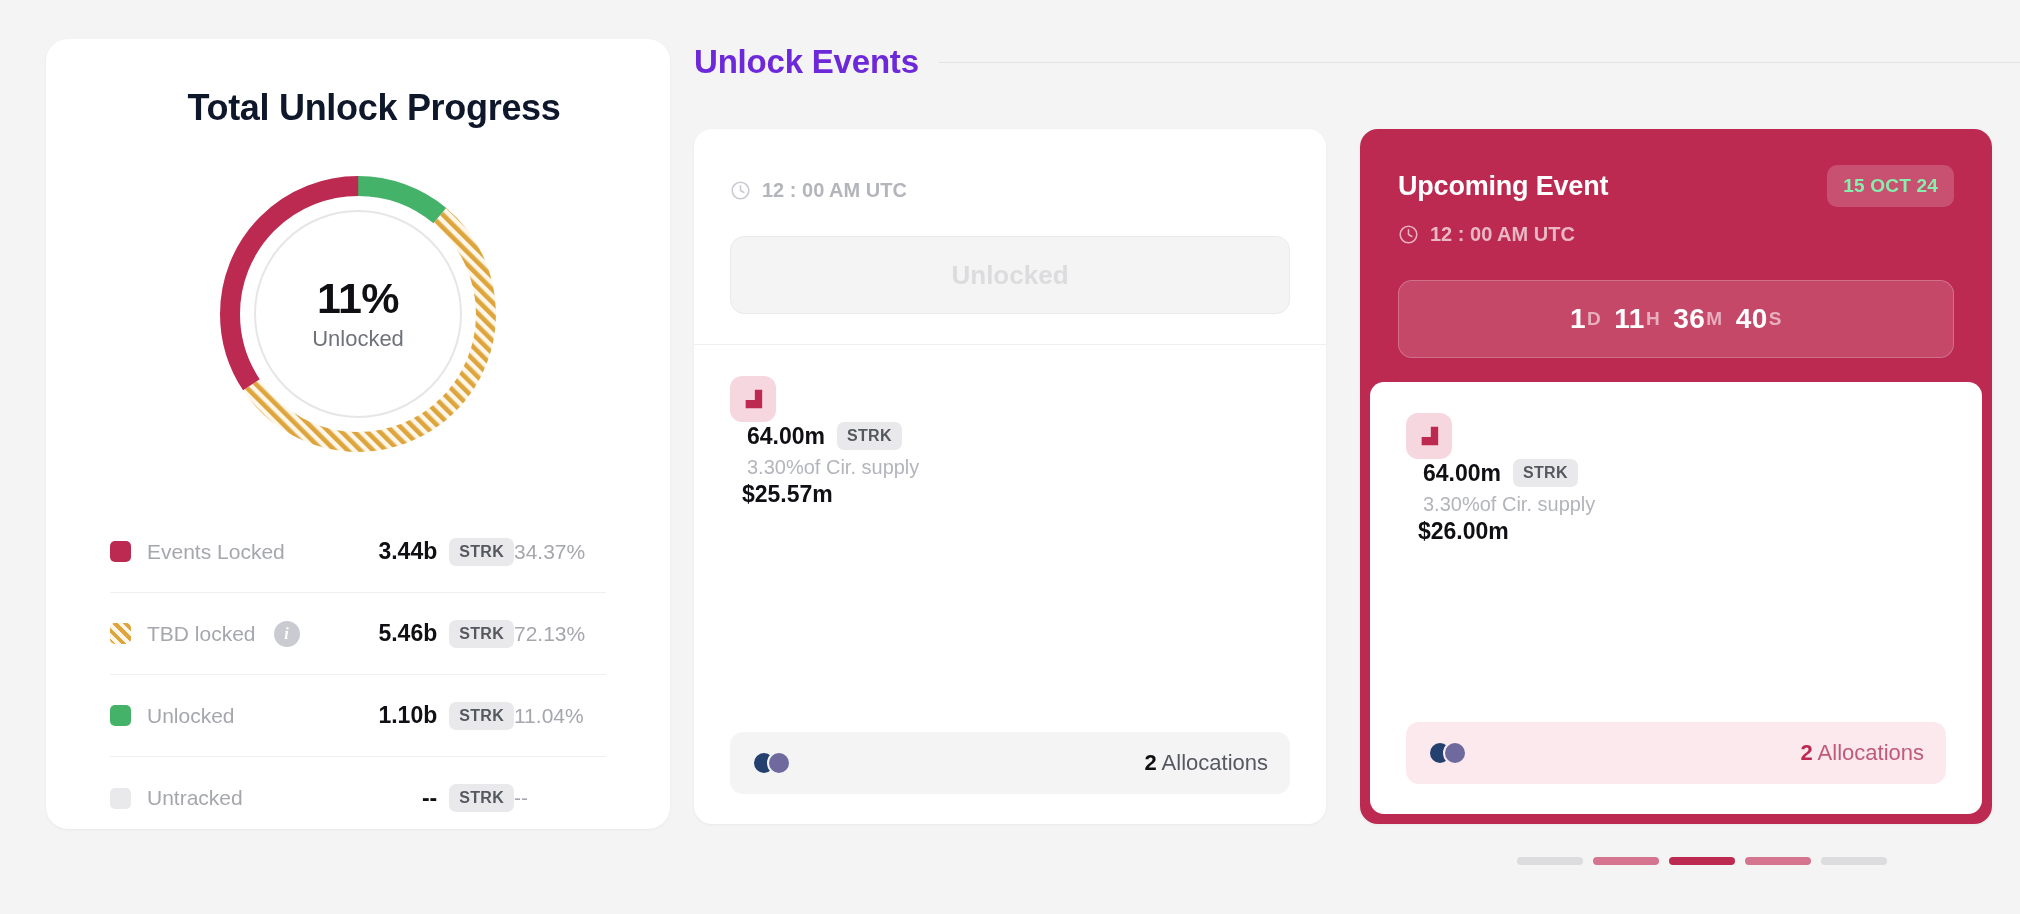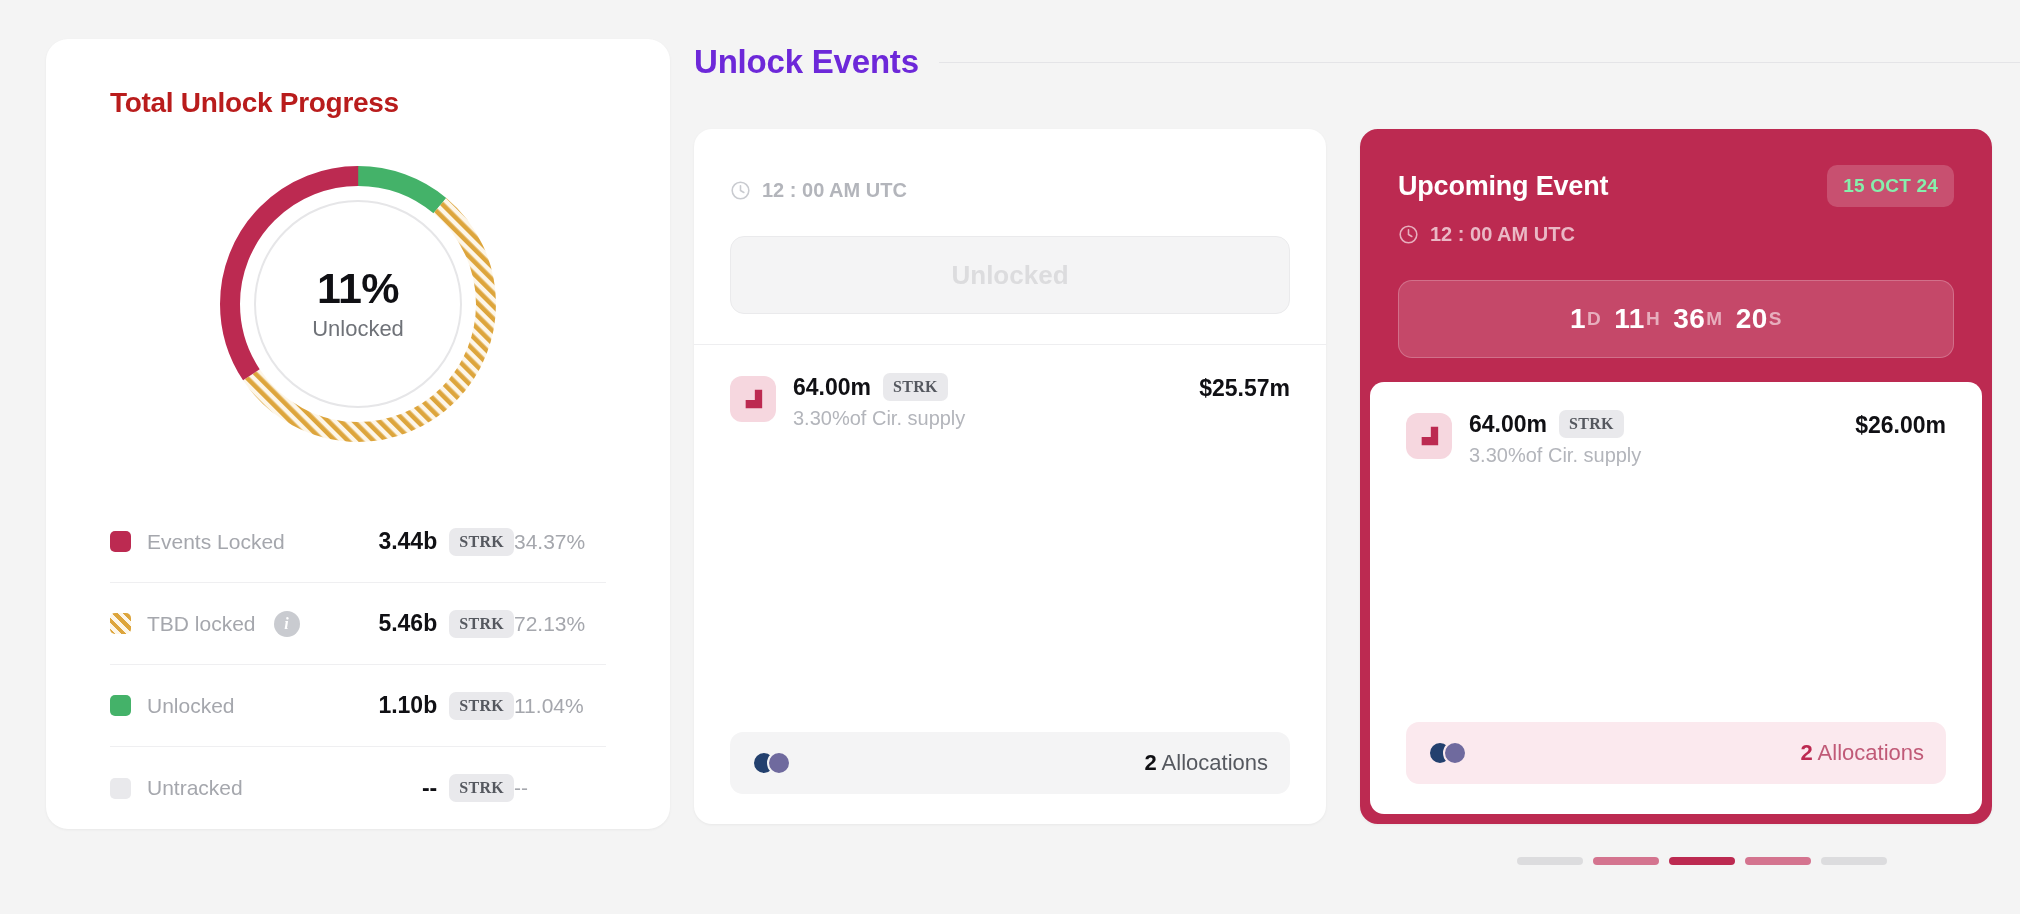--- a/index.html
+++ b/index.html
@@ -20,25 +20,26 @@
   .progress-card {
     position: absolute;
     left: 46px; top: 39px;
     width: 624px; height: 790px;
     background: #ffffff;
     border-radius: 22px;
     box-shadow: 0 1px 3px rgba(0,0,0,0.05);
     padding: 0 32px;
   }
   .progress-title {
-    font-size: 28px;
+    font-size: 36px;
     font-weight: 700;
-    color: #b91c1c;
+    color: #0f172a;
     letter-spacing: -0.3px;
     padding: 48px 0 0 32px;
+    text-align: center;
   }
 
   .donut-wrap {
     position: relative;
     width: 290px; height: 290px;
     margin: 40px auto 0 auto;
   }
   .donut-wrap svg { display: block; }
   .donut-center {
     position: absolute;
@@ -84,21 +85,20 @@
     font-size: 23px; font-weight: 700; color: #101014;
     white-space: nowrap;
   }
   .tag {
     background: #e9e9ec; color: #55585f;
     font-size: 16px; font-weight: 700;
     border-radius: 7px;
     padding: 5px 10px; margin-left: 12px;
     letter-spacing: 0.3px;
     white-space: nowrap;
-    font-family: Liberation Serif, serif;
   }
   .legend-pct {
     font-size: 21px; color: #a5a7ad;
     width: 92px; text-align: left;
     white-space: nowrap;
   }
 
   
   .events {
     position: absolute;
@@ -154,21 +154,21 @@
     height: 78px;
     border-radius: 14px;
     background: #f4f4f5;
     border: 1px solid #eaeaec;
     display: flex; align-items: center; justify-content: center;
     font-size: 26px; font-weight: 600; color: #dcdcde;
   }
   .evt-divider { height: 1px; background: #eeeef0; margin-top: 30px; }
 
   .alloc-body { padding: 28px 36px 0 36px; flex: 1 1 auto; }
-  .alloc-item { display: flex; align-items: flex-start; }
+  .alloc-item { display: flex; align-items: flex-start; flex-direction: column; }
   .alloc-logo {
     width: 46px; height: 46px; border-radius: 12px;
     background: #f6d7df; flex: 0 0 auto;
     position: relative; margin-top: 3px;
   }
   .alloc-logo .glyph {
     position: absolute; left: 12px; top: 12px;
     width: 22px; height: 22px;
   }
   .alloc-main { margin-left: 17px; flex: 1 1 auto; }
@@ -382,21 +382,21 @@
           </div>
         </div>
 
         <div class="status-btn">
           <span>1</span>
             <span class="cd-unit">D</span>
             <span>11</span>
             <span class="cd-unit">H</span>
             <span>36</span>
             <span class="cd-unit">M</span>
-            <span>20</span>
+            <span>40</span>
             <span class="cd-unit">S</span>
         </div>
 
         <div class="upcoming-inner">
           <div class="alloc-body">
             <div class="alloc-item">
               <div class="alloc-logo">
                 <svg class="glyph" viewBox="0 0 24 24">
                   <path d="M14 2 H22 V22 H4 V13 H14 Z" fill="#bc2a51"></path>
                 </svg>

